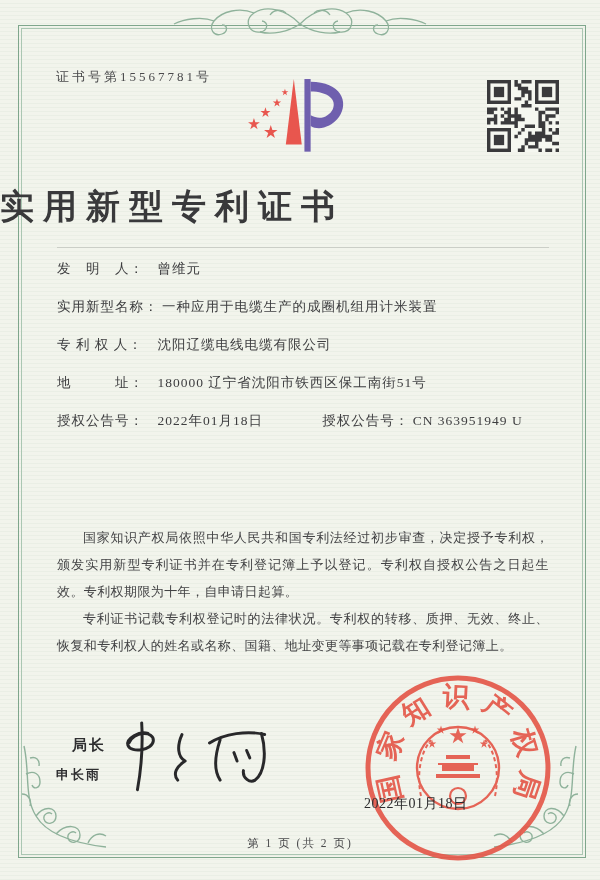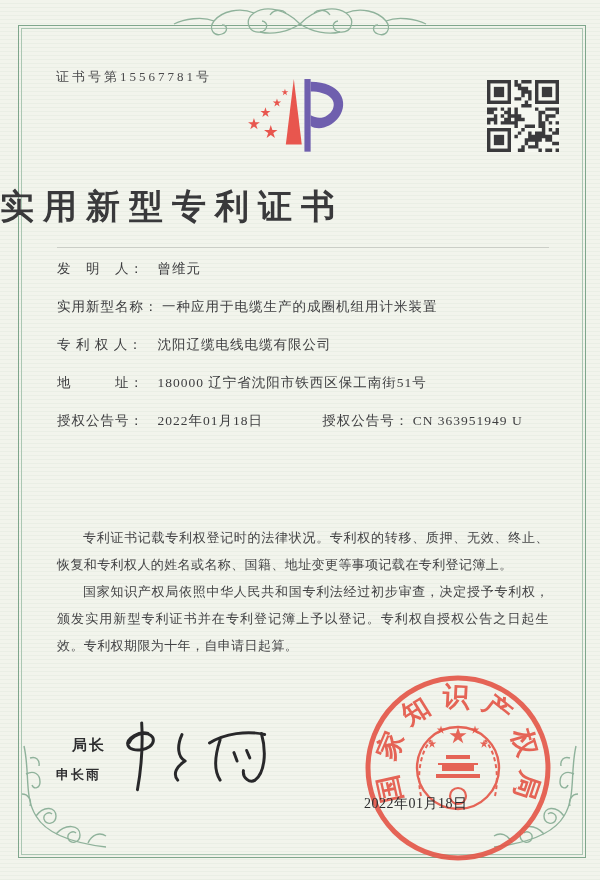--- a/index.html
+++ b/index.html
@@ -167,22 +167,22 @@
       <span class="flabel">授权公告号：</span>
       <span class="fvalue">2022年01月18日</span>
       <span class="gpair2">
         <span class="flabel">授权公告号：</span>
         <span class="fvalue">CN 363951949 U</span>
       </span>
     </div>
   </div>
 
   <div class="abs bodytext">
+    <p>国家知识产权局依照中华人民共和国专利法经过初步审查，决定授予专利权，颁发实用新型专利证书并在专利登记簿上予以登记。专利权自授权公告之日起生效。专利权期限为十年，自申请日起算。</p>
     <p>专利证书记载专利权登记时的法律状况。专利权的转移、质押、无效、终止、恢复和专利权人的姓名或名称、国籍、地址变更等事项记载在专利登记簿上。</p>
-    <p>国家知识产权局依照中华人民共和国专利法经过初步审查，决定授予专利权，颁发实用新型专利证书并在专利登记簿上予以登记。专利权自授权公告之日起生效。专利权期限为十年，自申请日起算。</p>
   </div>
 
   <div class="abs sig-title">局长</div>
   <div class="abs sig-name">申长雨</div>
   <svg class="abs sig-hand" viewBox="0 0 200 80">
     <g fill="none" stroke="#28282a" stroke-width="2.8" stroke-linecap="round" stroke-linejoin="round">
       <path d="M16,24 C20,13 40,12 39,22 C38,31 18,34 15,26 C13,20 26,12 34,15"></path>
       <path d="M28,5 C29,22 28,46 24,68"></path>
       <path d="M66,16 C61,27 62,37 69,41 C61,46 57,53 62,59"></path>
       <path d="M92,24 C106,15 128,12 144,16"></path>
@@ -212,14 +212,15 @@
       <use href="#star" transform="translate(74,76) scale(4.5)"></use>
       <use href="#star" transform="translate(126,76) scale(4.5)"></use>
       <rect x="84" y="96" width="32" height="7"></rect>
       <rect x="88" y="87" width="24" height="4"></rect>
       <rect x="78" y="106" width="44" height="4"></rect>
       <path d="M80,96 L120,96" stroke="#e4584a" stroke-width="2"></path>
     </g>
   </svg>
   <div class="abs seal-date">2022年01月18日</div>
 
+  <div class="abs footer">第 1 页 (共 2 页)</div>
 
 </div>
 
 </body></html>

